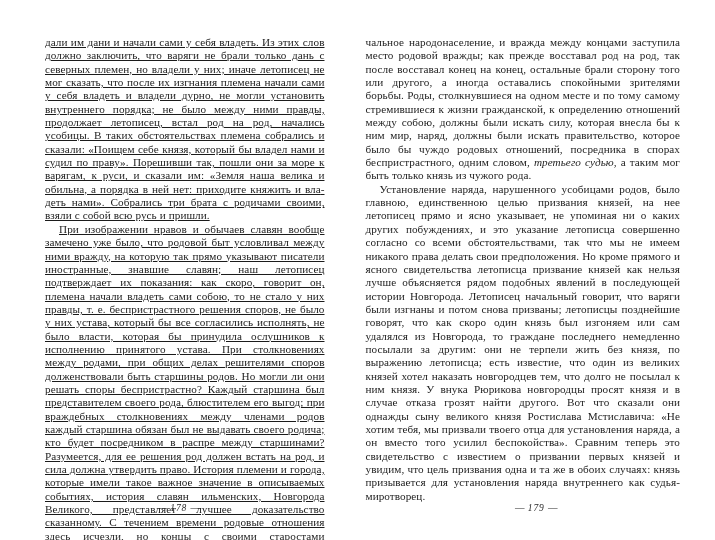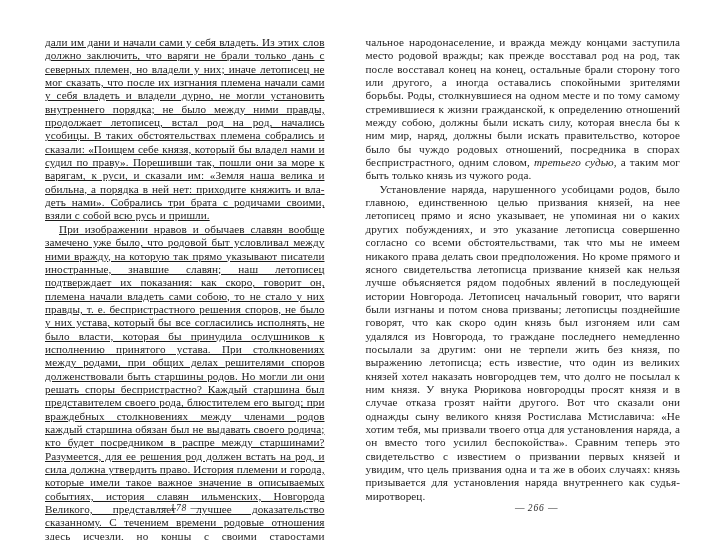--- a/index.html
+++ b/index.html
@@ -103,19 +103,19 @@
     <div class="textblock">
       <p class="cont">
         <span>чальное народонаселение, и вражда между концами засту­пила место родовой вражды; как прежде восставал род на род, так после восставал конец на конец, остальные брали сторону того или другого, а иногда оставались спокойными зрителями борьбы. Роды, столкнувшиеся на одном месте и по тому самому стремившиеся к жизни гражданской, к определению отношений между собою, должны были искать силу, которая внесла бы к ним мир, наряд, должны были искать правительство, которое было бы чуждо родовых отношений, посредника в спорах беспристрастного, одним словом, </span><i>третьего судью</i><span>, а таким мог быть только князь из чужого рода.</span>
       </p>
       <p class="indent">
         <span>Установление наряда, нарушенного усобицами родов, было главною, единственною целью призвания князей, на нее летописец прямо и ясно указывает, не упоминая ни о каких других побуждениях, и это указание летописца совер­шенно согласно со всеми обстоятельствами, так что мы не имеем никакого права делать свои предположения. Но кроме прямого и ясного свидетельства летописца призвание князей как нельзя лучше объясняется рядом подобных явлений в последующей истории Новгорода. Летописец начальный говорит, что варяги были изгнаны и потом снова призваны; летописцы позднейшие говорят, что как скоро один князь был изгоняем или сам удалялся из Новгорода, то граждане последнего немедленно посылали за другим: они не терпели жить без князя, по выражению летописца; есть известие, что один из великих князей хотел наказать новгородцев тем, что долго не посылал к ним князя. У внука Рюрикова новгородцы просят князя и в случае отказа грозят найти другого. Вот что сказали они однажды сыну великого князя Ростислава Мсти­славича: «Не хотим тебя, мы призвали твоего отца для уста­новления наряда, а он вместо того усилил беспокойства». Сравним теперь это свидетельство с известием о призвании первых князей и увидим, что цель призвания одна и та же в обоих случаях: князь призывается для установления наряда внутреннего как судья-миротворец.</span>
       </p>
     </div>
     <div class="folio">
       <span class="rule">—</span>
-      <span>266</span>
+      <span>179</span>
       <span class="rule">—</span>
     </div>
   </div>
 
   <div class="paper-tint"></div>
 </div>
 
 </body></html>

